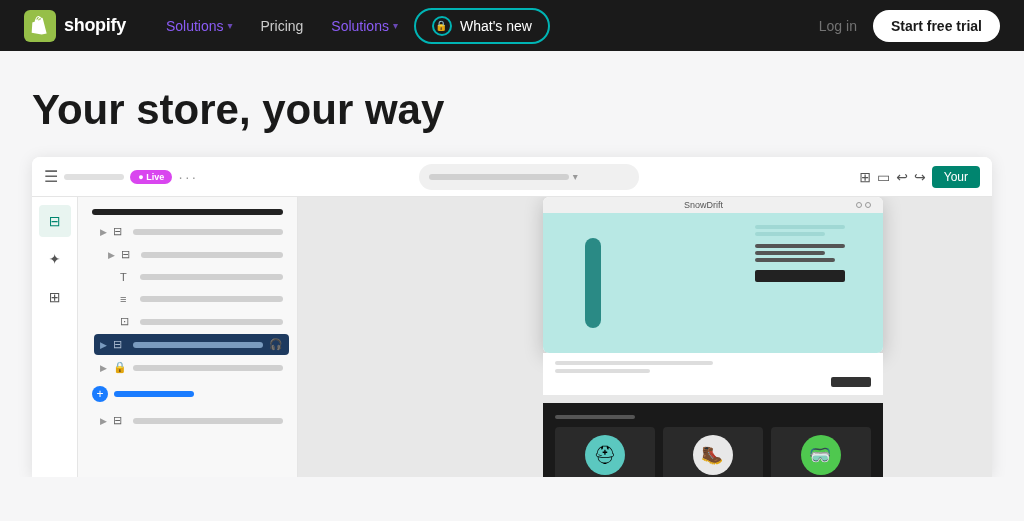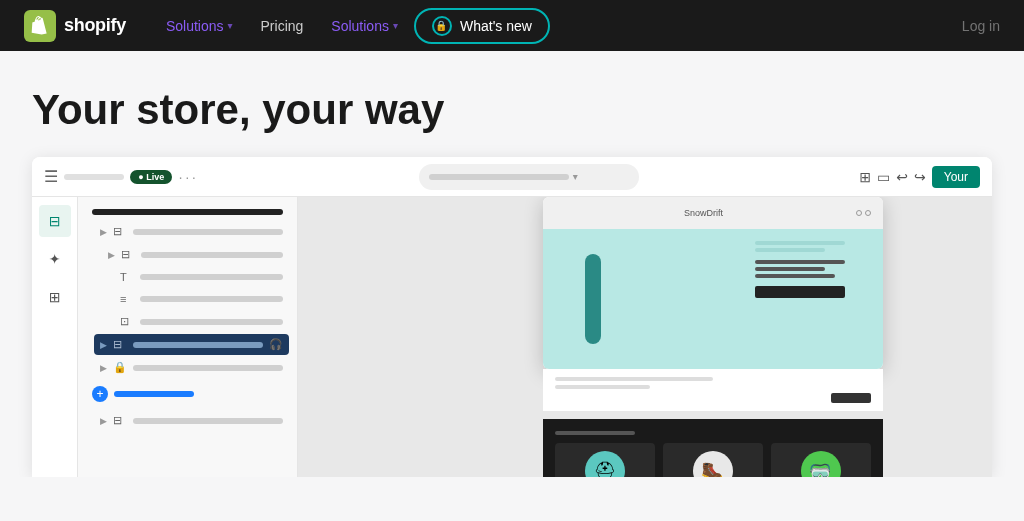--- a/index.html
+++ b/index.html
@@ -155,21 +155,21 @@
       gap: 6px;
     }
     .hamburger-icon { font-size: 16px; color: #666; }
     .breadcrumb-bar {
       width: 60px;
       height: 6px;
       background: #e0e0e0;
       border-radius: 3px;
     }
     .green-pill {
-      background: #14532d;
+      background: #d946ef;
       color: #fff;
       font-size: 9px;
       padding: 2px 8px;
       border-radius: 10px;
       font-weight: 600;
     }
     .dots-menu { color: #999; font-size: 14px; letter-spacing: 2px; }
     .topbar-center {
       flex: 1;
       display: flex;
@@ -312,21 +312,21 @@
     }
     .store-browser {
       background: #fff;
       border-radius: 6px;
       overflow: hidden;
       box-shadow: 0 4px 20px rgba(0,0,0,0.2);
       margin-bottom: 0;
     }
     .store-topbar {
       background: #f0f0f0;
-      height: 32px;
+      height: 16px;
       display: flex;
       align-items: center;
       padding: 0 12px;
       gap: 4px;
     }
     .store-title-text { font-size: 9px; color: #555; flex: 1; text-align: center; }
     .store-controls { display: flex; gap: 3px; }
     .store-ctrl-dot { width: 6px; height: 6px; border: 1px solid #999; border-radius: 50%; }
     .store-hero-area {
       background: #b8e8e4;
@@ -434,20 +434,21 @@
       <span class="chevron">▾</span>
     </a>
     <button class="whats-new-btn">
       <span class="lock-icon-circle">🔒</span>
       <span>What's new</span>
     </button>
   </div>
 
   <div class="nav-right">
     <button class="login-btn">Log in</button>
+    <button class="start-trial-btn">Start free trial</button>
   </div>
 </nav>
 
 <div class="hero">
   <h1 class="hero-title">Your store, your way</h1>
 
   <div class="editor-container">
 
     <div class="editor-topbar">
       <div class="topbar-left">

